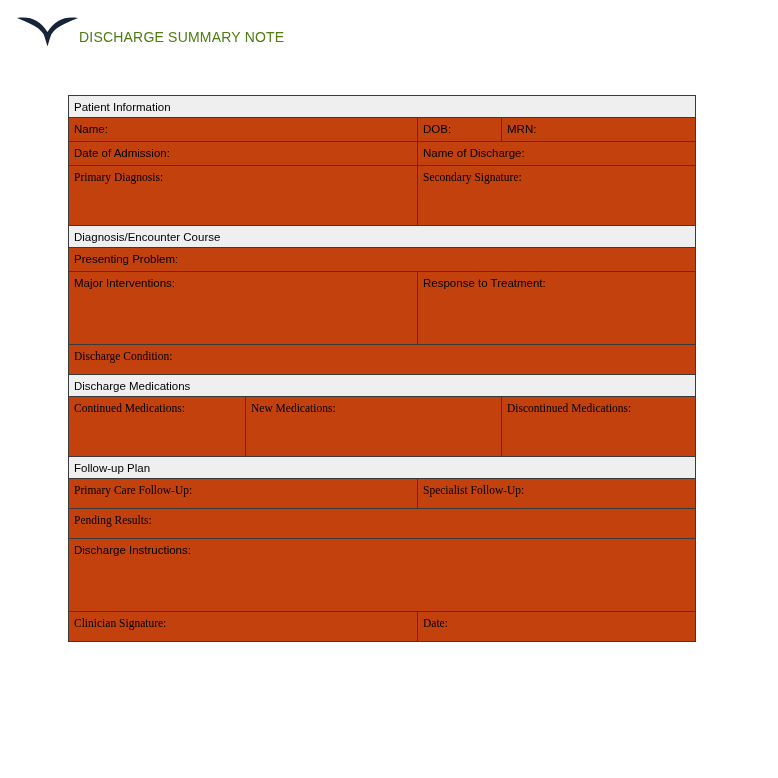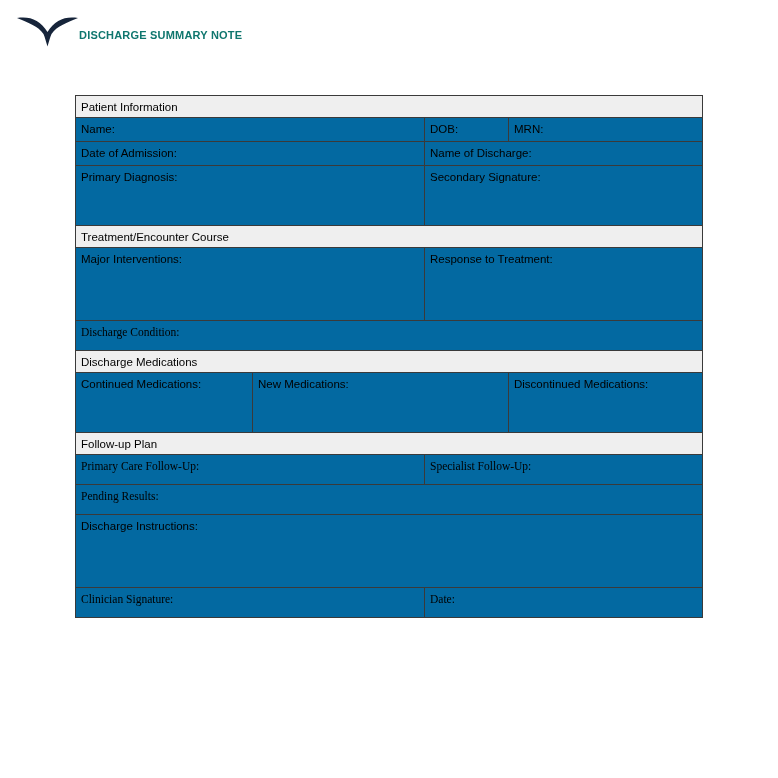--- a/index.html
+++ b/index.html
@@ -28,58 +28,58 @@
     position: absolute;
     left: 16px;
     top: 13px;
     width: 64px;
     height: 36px;
   }
   #doc-title {
     position: absolute;
     left: 79px;
     top: 29px;
-    font-size: 11px;
-    font-weight: bold;
+    font-size: 14px;
+    font-weight: normal;
     letter-spacing: 0.2px;
-    color: #0f766e;
+    color: #4d7c0f;
     white-space: nowrap;
   }
 
   
   #form-table {
     position: absolute;
-    left: 75px;
+    left: 68px;
     top: 95px;
     width: 627px;
     border-collapse: collapse;
     table-layout: fixed;
     font-size: 11.5px;
   }
   #form-table td {
     border: 1px solid #3a3a3a;
     padding: 4px 5px 0 5px;
     vertical-align: top;
     line-height: 1.25;
-    background: #0369a1;
+    background: #c2410c;
   }
   #form-table td.section {
     background: #efefef;
     font-size: 11.5px;
   }
   .cell-label {
     display: block;
     white-space: nowrap;
   }
 
   
   .h-sect   { height: 17px; }
   .h-single { height: 19px; }
   .h-med    { height: 25px; font-family: Liberation Serif, serif; }
-  .h-tall   { height: 55px; }
+  .h-tall   { height: 55px; font-family: Liberation Serif, serif; }
   .h-xtall  { height: 68px; }
 </style>
 </head>
 <body>
 
 <div id="doc-header">
 
   <span id="brand-logo">
     <svg width="64" height="36" viewBox="0 0 64 36" xmlns="http://www.w3.org/2000/svg">
       <path d="M1 5 C14 3, 24 7, 31.5 19 C39 7, 49 3, 62 5 C50 10, 41 13, 35.5 21 C34 24.5, 32.8 29, 31.5 33.5 C30.2 29, 29 24.5, 27.5 21 C22 13, 13 10, 1 5 Z" fill="#16243a"></path>
@@ -129,24 +129,29 @@
       <td class="h-tall" colspan="2">
         <span class="cell-label">Primary Diagnosis:</span>
       </td>
       <td class="h-tall" colspan="2">
         <span class="cell-label">Secondary Signature:</span>
       </td>
     </tr>
 
     <tr>
       <td class="section h-sect" colspan="4">
-        <span class="cell-label">Treatment/Encounter Course</span>
-      </td>
-    </tr>
-
+        <span class="cell-label">Diagnosis/Encounter Course</span>
+      </td>
+    </tr>
+
+    <tr>
+      <td class="h-single" colspan="4">
+        <span class="cell-label">Presenting Problem:</span>
+      </td>
+    </tr>
 
     <tr>
       <td class="h-xtall" colspan="2">
         <span class="cell-label">Major Interventions:</span>
       </td>
       <td class="h-xtall" colspan="2">
         <span class="cell-label">Response to Treatment:</span>
       </td>
     </tr>
 

